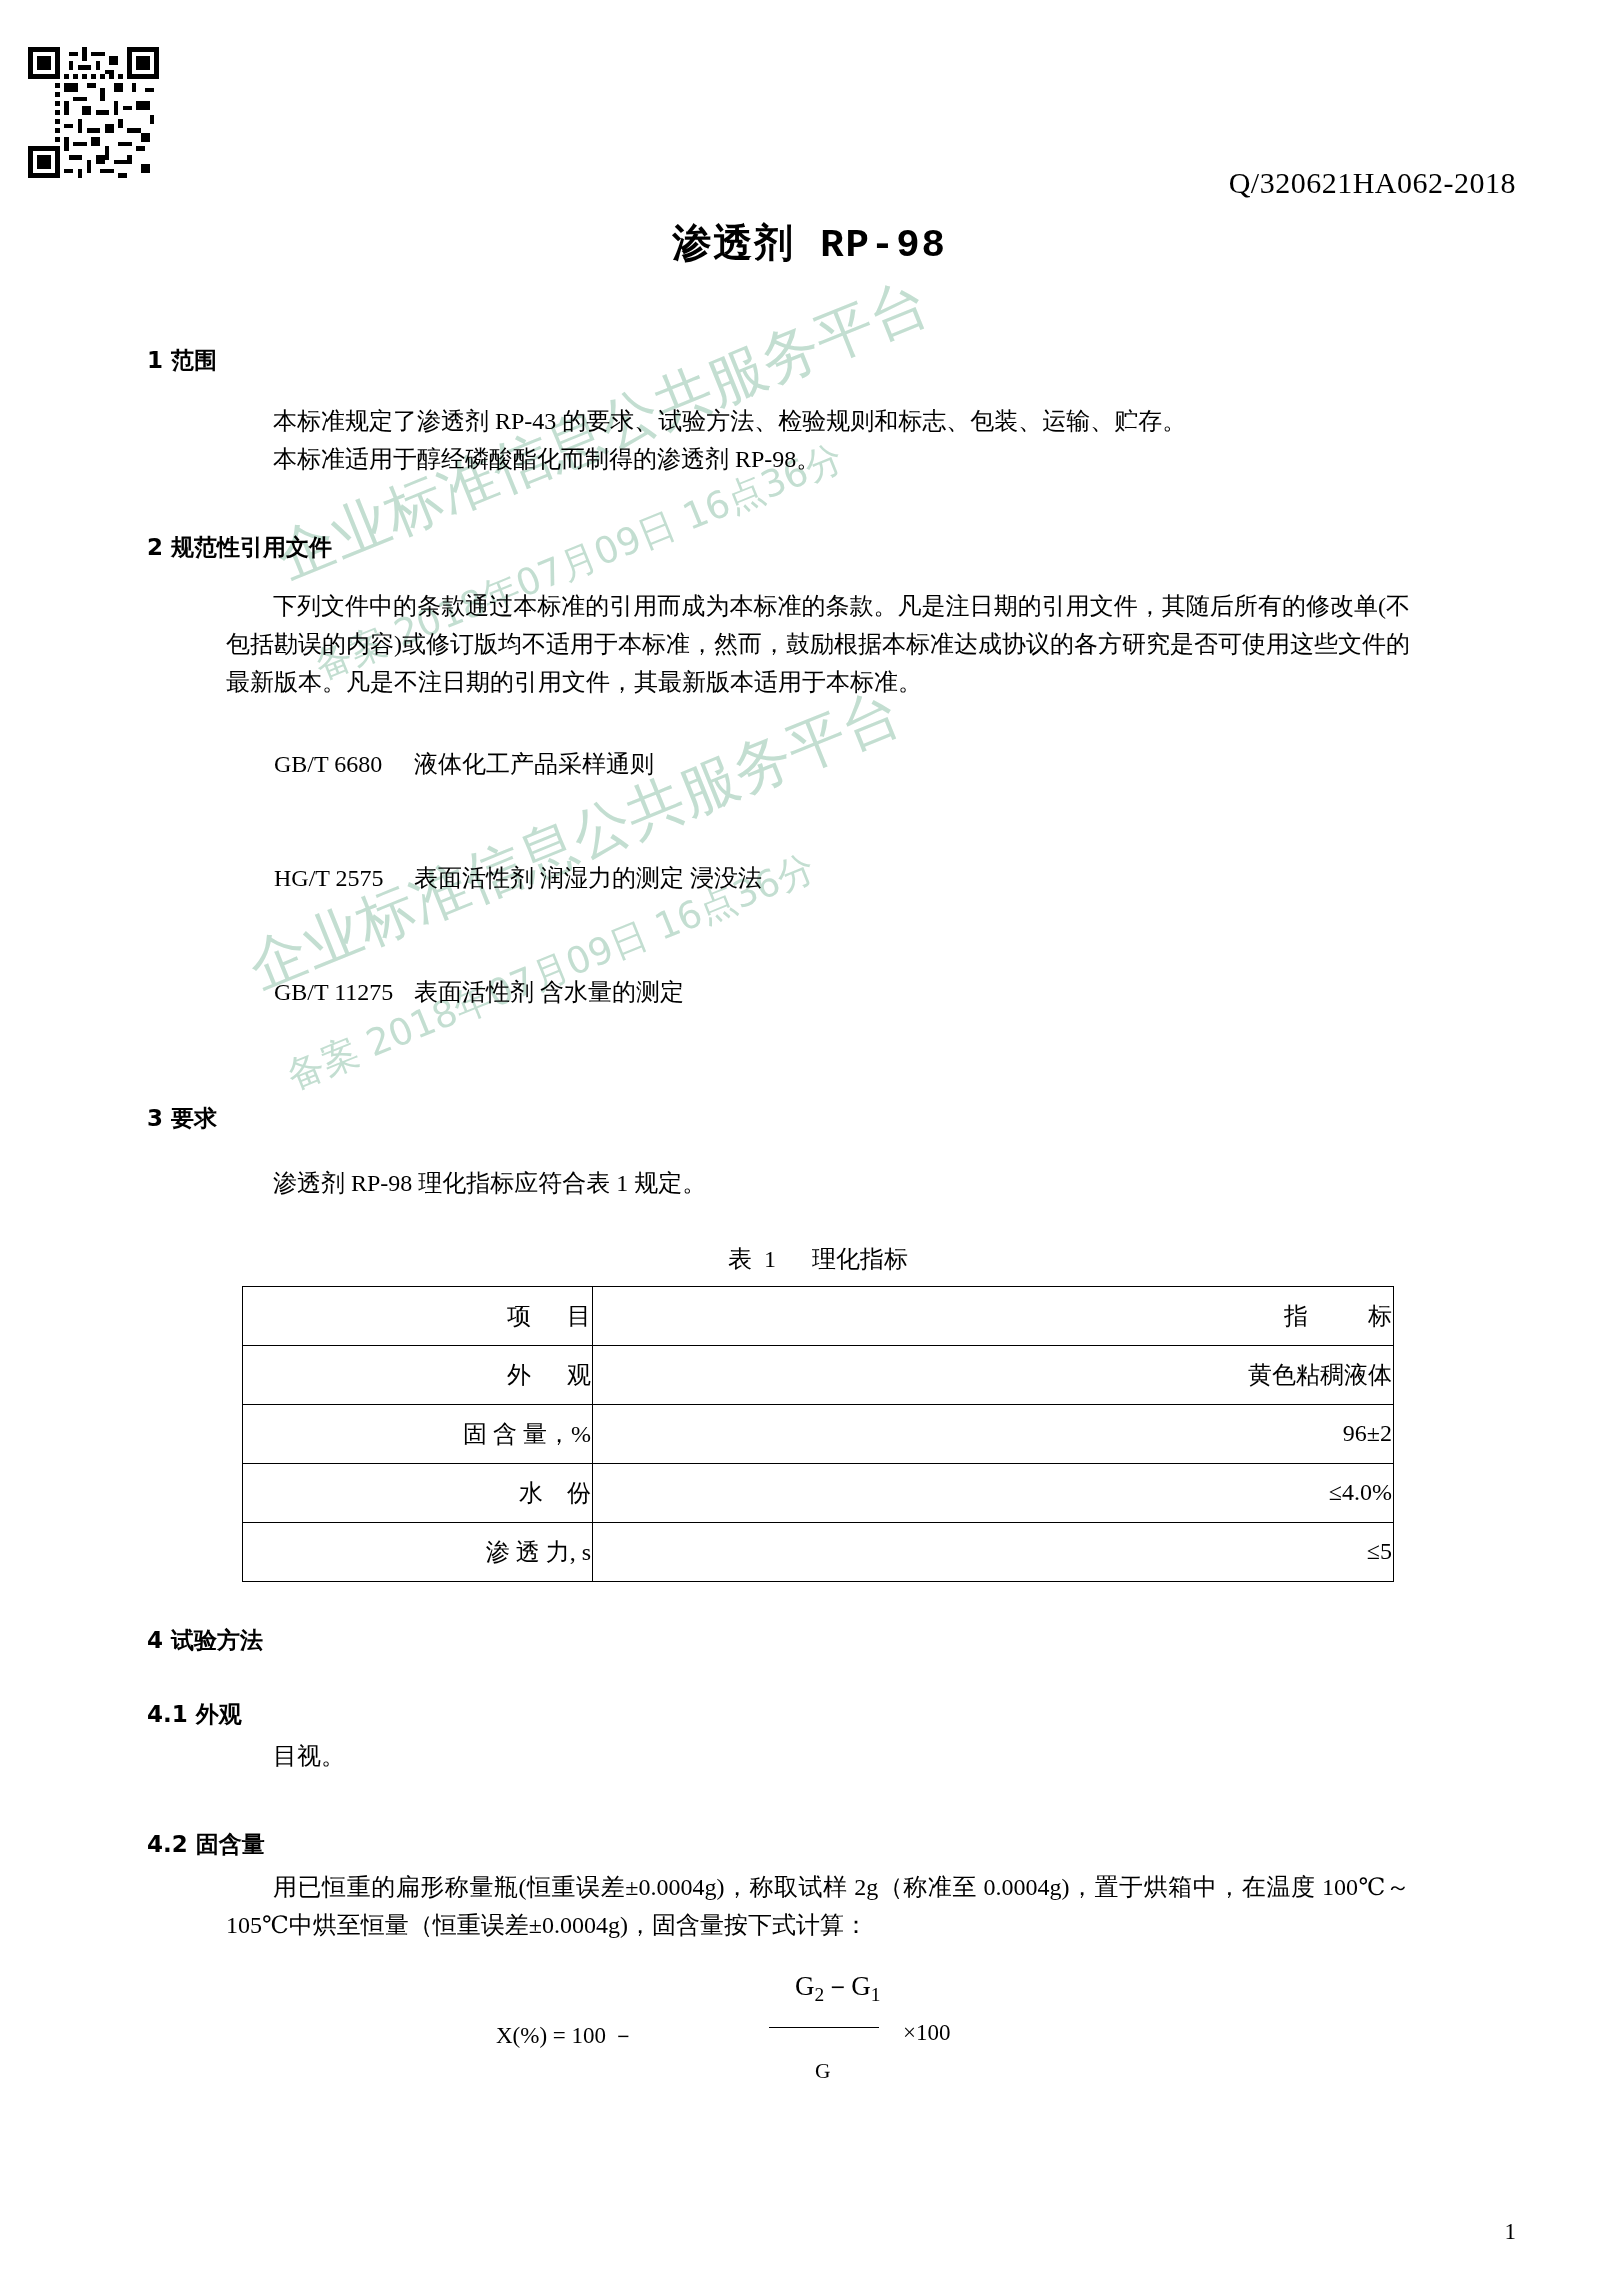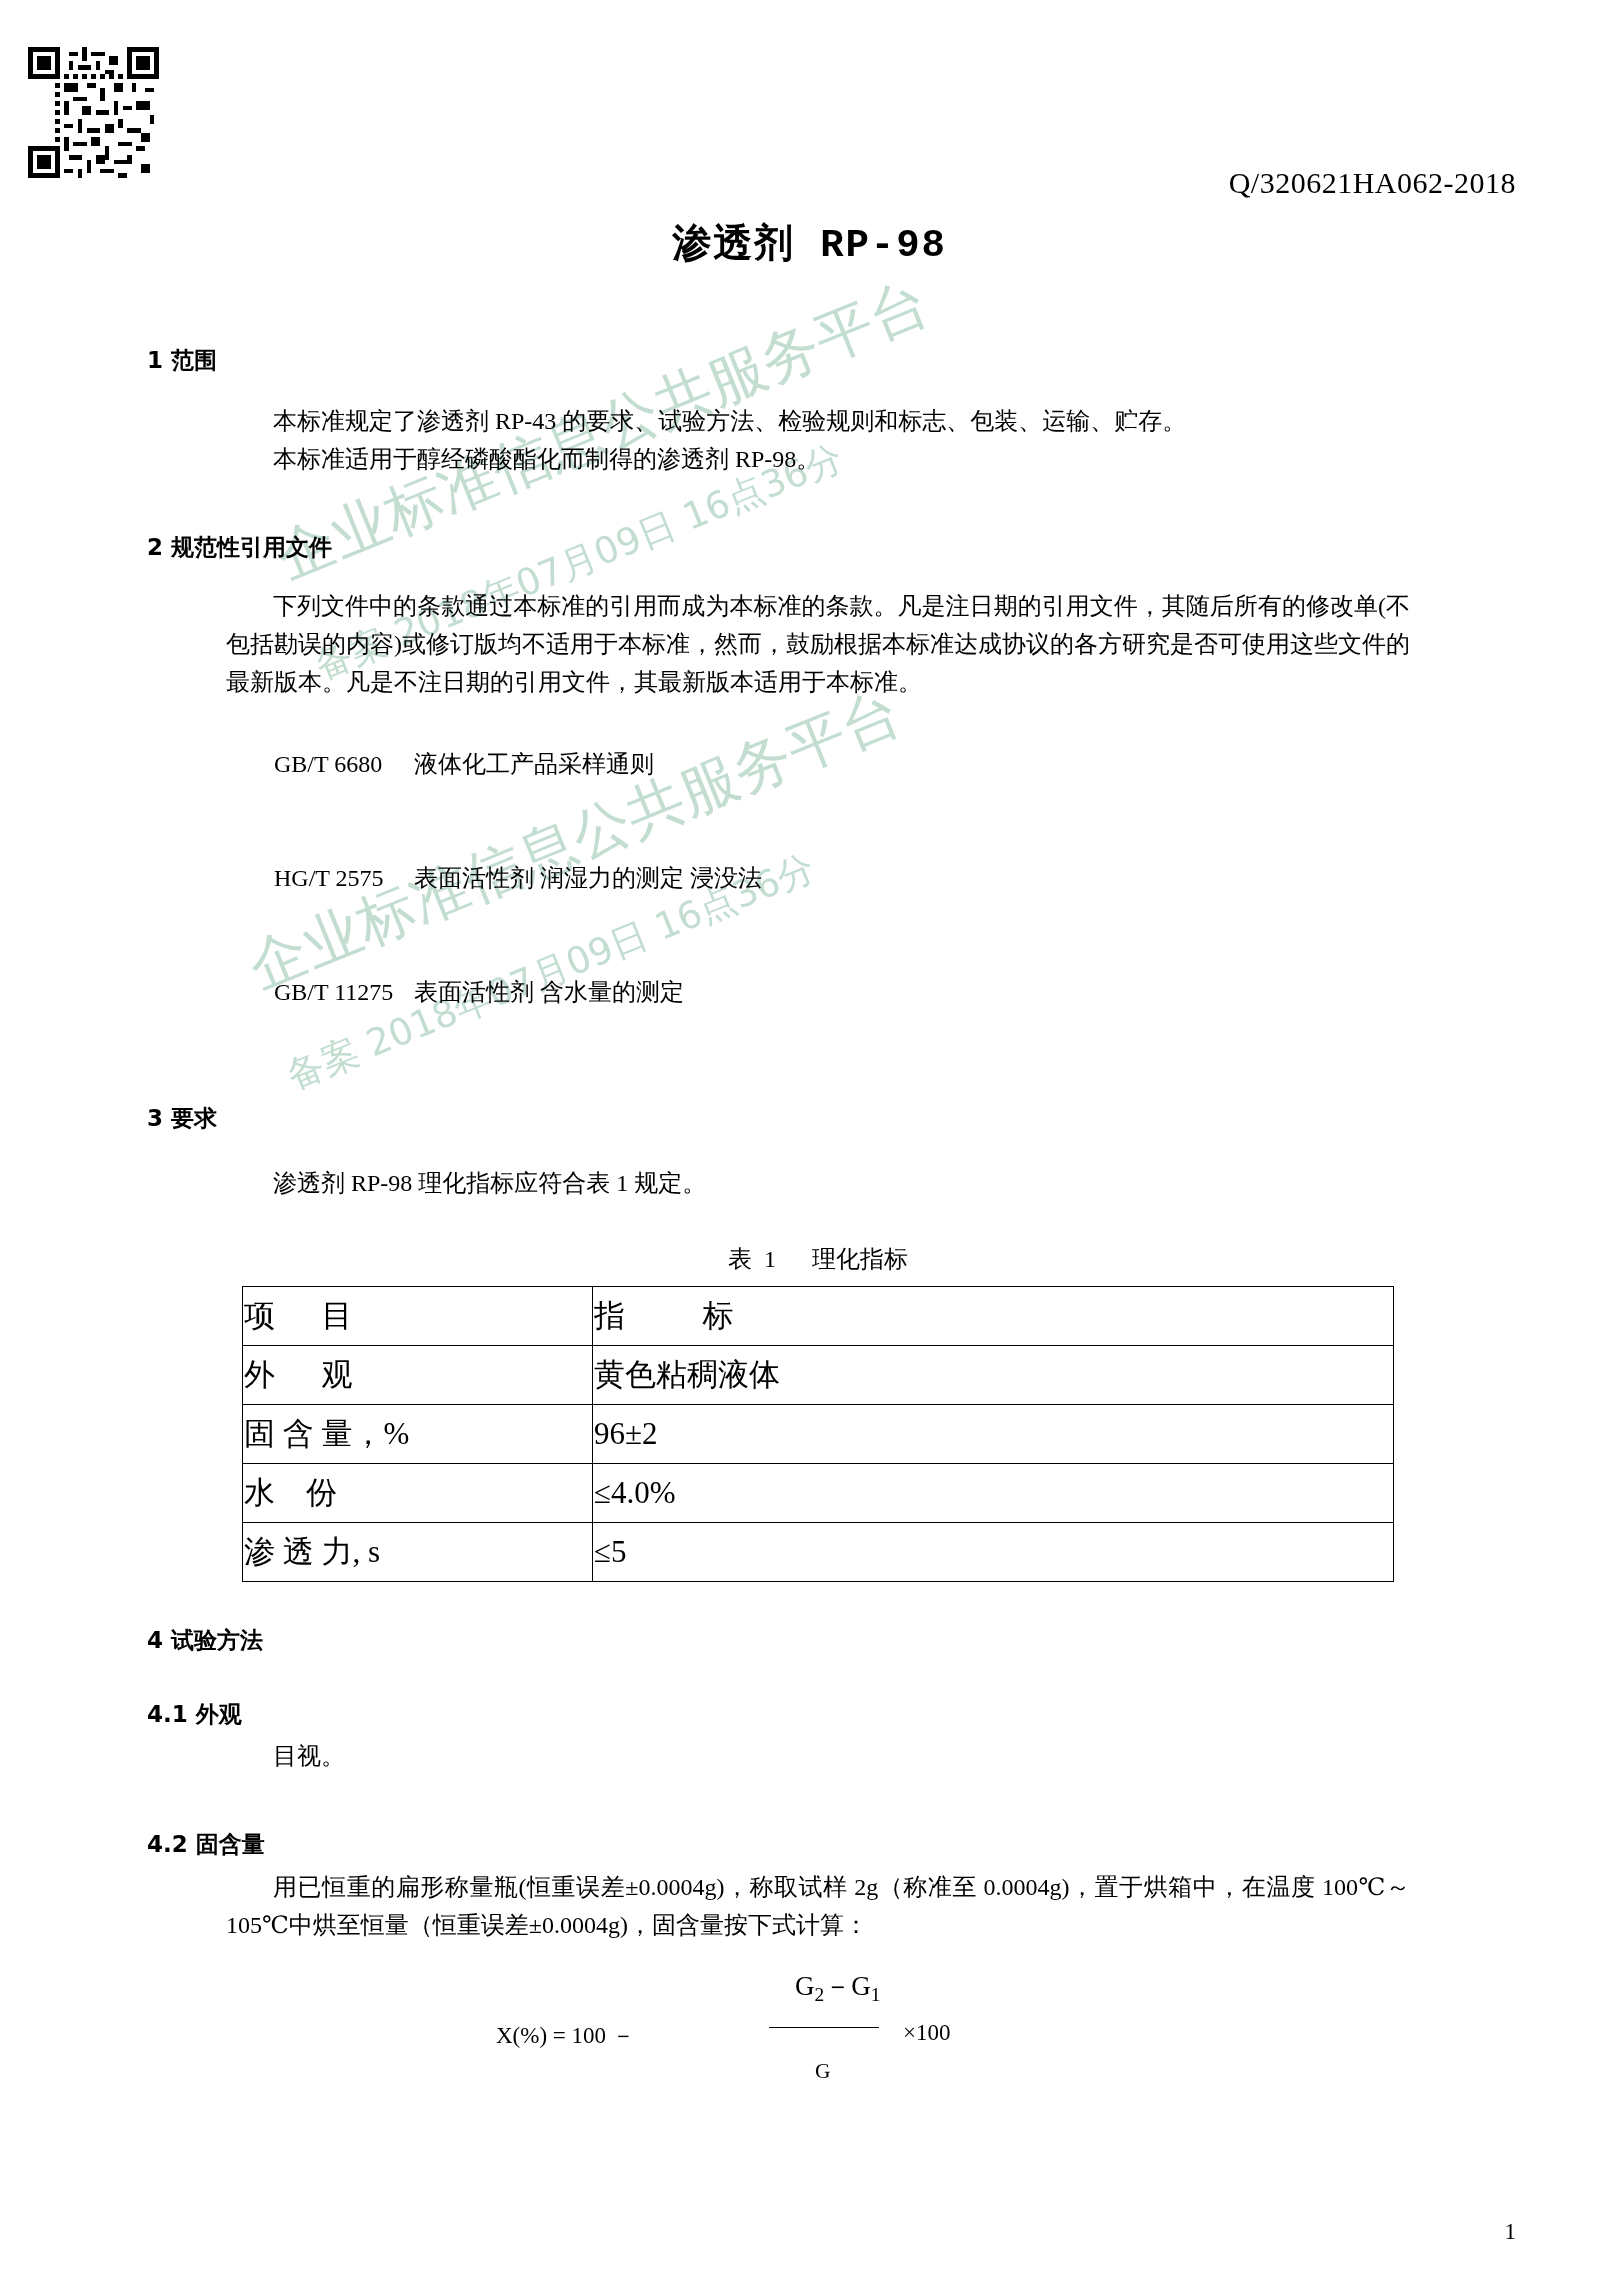--- a/index.html
+++ b/index.html
@@ -93,23 +93,23 @@
   }
   table.spec {
     border-collapse: collapse;
     width: 1152px;
     margin: 0 auto;
     table-layout: fixed;
   }
   table.spec td {
     border: 1.5px solid #000;
     height: 56px;
-    text-align: left;
-    font-family: "Liberation Serif", "DejaVu Serif", serif;
-    font-size: 31px;
+    text-align: right;
+    font-family: "Liberation Serif", "DejaVu Serif", serif;
+    font-size: 24px;
     white-space: pre;
   }
   table.spec td.col1 { width: 347px; }
 
   
   .formula {
     position: relative;
     height: 140px;
     margin-top: 24px;
     font-family: "Liberation Serif", "DejaVu Serif", serif;

